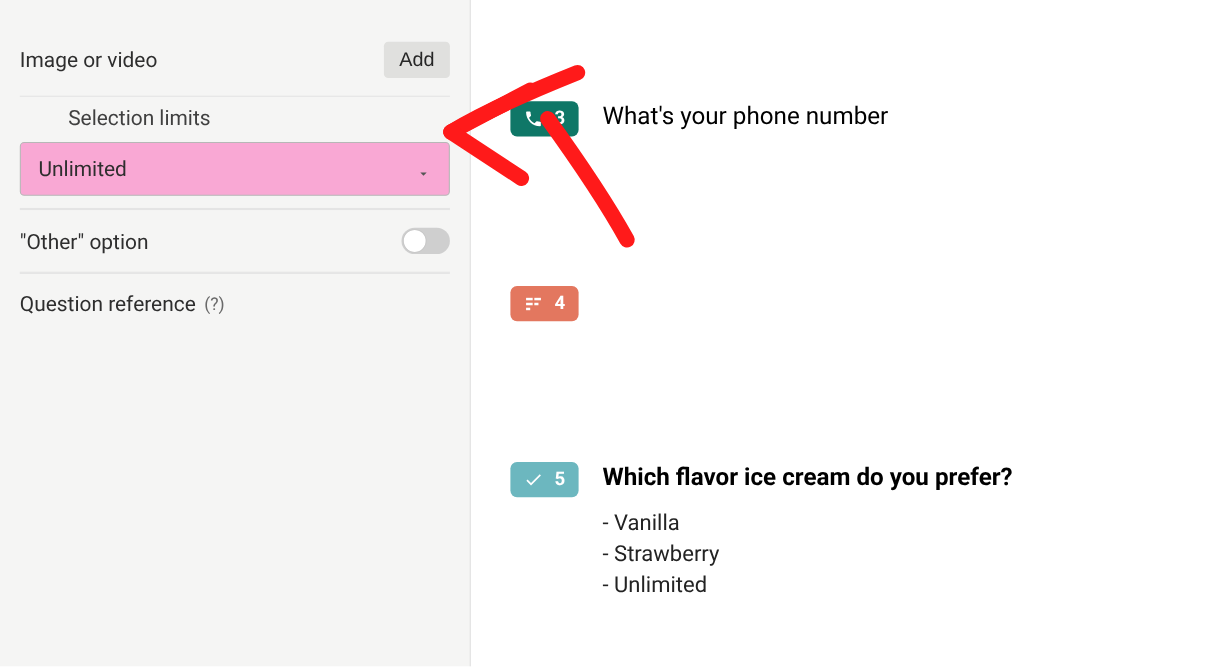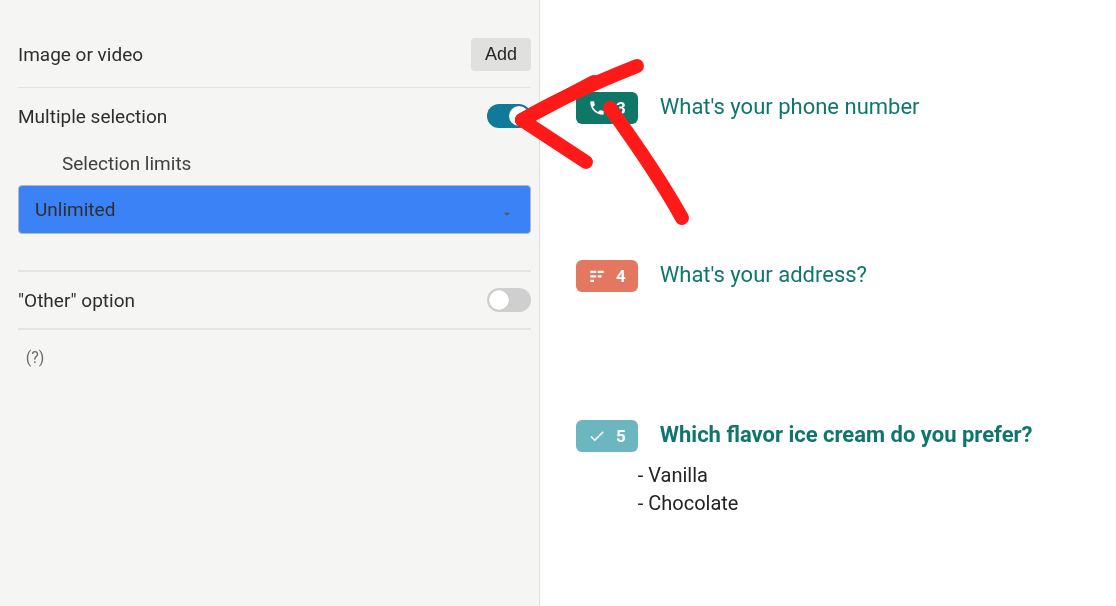--- a/index.html
+++ b/index.html
@@ -5,24 +5,24 @@
     * { margin:0; padding:0; box-sizing:border-box; }
     body {
       font-family: -apple-system, BlinkMacSystemFont, "Segoe UI", Roboto, Helvetica, Arial, sans-serif;
       background:#fff;
       width:1116px; height:606px;
       display:flex;
       overflow:hidden;
     }
     
     .sidebar {
-      width:540px; height:100%;
+      width:428px; height:100%;
       background:#f5f5f4;
       border-right:1px solid #e0e0e0;
-      padding:22px 8px 0 18px;
+      padding:22px 18px 0 18px;
       font-size:19px;
       color:#2e2e2e;
     }
     .row {
       display:flex; align-items:center; justify-content:space-between;
       padding:16px 0;
     }
     .divider { border-top:1px solid #e4e4e4; }
     .label { color:#2e2e2e; }
     .add-btn {
@@ -46,27 +46,27 @@
     }
     .toggle.on  { background:#0f7a9a; }
     .toggle.on .knob { right:2px; }
     .toggle.off { background:#cfcfcf; }
     .toggle.off .knob { left:2px; }
     
     .section-head { font-size:19px; color:#404040; margin-top:8px; margin-bottom:10px;margin-left:44px; }
     .select {
       width:100%;
       display:flex; align-items:center; justify-content:space-between;
-      background:#3b82f6;
+      background:#f9a8d4;
       border:1px solid #b7b7b7;
       border-radius:4px;
       padding:12px 16px;
       font-size:19px;
       cursor:pointer;
-      margin-bottom:36px;
+      margin-bottom:11px;
       gap:20px;
     }
     .chevron { width:14px; height:14px; display:inline-block; }
     .chevron svg { width:14px; height:14px; fill:#555; }
     .help-icon {
       display:inline-flex; align-items:center; justify-content:center;
       width:22px; height:22px;
       font-size:16px; color:#6a6a6a;
       margin-left:6px;
     }
@@ -82,21 +82,21 @@
     .qbadge {
       display:flex; align-items:center; gap:10px;
       color:#fff;
       border-radius:6px;
       padding:6px 12px;
       font-weight:700;
       font-size:17px;
     }
     .qicon { width:18px; height:18px; }
     .qicon svg { width:18px; height:18px; fill:#fff; }
-    .qtitle { font-size:22px; color:#0f766e; margin-left:22px; margin-top:2px; }
+    .qtitle { font-size:22px; color:#000000; margin-left:22px; margin-top:2px; }
     .opts { margin-top:16px; font-size:20px; color:#232323; }
     .opts .opt { margin:4px 0; }
 
     
     .annotation {
       position:absolute;
       left:-38px; top:48px;
       width:230px; height:190px;
       pointer-events:none;
     }
@@ -106,26 +106,20 @@
 </head>
 <body>
 
 <div class="sidebar">
   <div class="row">
     <span class="label">Image or video</span>
     <button class="add-btn">Add</button>
   </div>
   <div class="divider"></div>
 
-  <div class="row">
-    <span class="label">Multiple selection</span>
-    <span class="toggle on">
-        <span class="knob"></span>
-      </span>
-  </div>
 
   <div class="section-head">Selection limits</div>
   <div class="select">
     <span>Unlimited</span>
     <span class="chevron">
       <svg viewBox="0 0 24 24">
           <path d="M7 10l5 5 5-5z"></path>
         </svg>
     </span>
   </div>
@@ -138,20 +132,21 @@
     <span class="toggle off">
         <span class="knob"></span>
       </span>
   </div>
   <div class="divider"></div>
 
   <div class="divider"></div>
 
   <div class="row" style="padding-bottom:0;">
     <span style="display:flex;align-items:center;">
+      <span class="label">Question reference</span>
       <span class="help-icon">(?)</span>
     </span>
   </div>
 </div>
 
 <div class="content">
 
   <div class="annotation">
     <svg viewBox="0 0 230 190">
       <path d="M135 18 Q60 48 20 72"></path>
@@ -179,34 +174,34 @@
         <svg viewBox="0 0 24 24">
             <rect x="3" y="5" width="8" height="3"></rect>
             <rect x="13" y="5" width="8" height="3"></rect>
             <rect x="3" y="11" width="8" height="3"></rect>
             <rect x="13" y="11" width="5" height="3"></rect>
             <rect x="3" y="17" width="5" height="3"></rect>
           </svg>
       </span>
       <span>4</span>
     </div>
-    <div class="qtitle">What's your address?</div>
   </div>
 
   <div class="qitem" style="margin-bottom:0;">
     <div class="qbadge" style="background:#6cb7bf;">
       <span class="qicon">
         <svg viewBox="0 0 24 24">
             <path d="M9 16.2 4.8 12l-1.4 1.4L9 19 21 7l-1.4-1.4z"></path>
           </svg>
       </span>
       <span>5</span>
     </div>
     <div>
       <div class="qtitle" style="margin-left:22px;font-weight:bold;">Which flavor ice cream do you prefer?</div>
-      <div class="opts" style="">
+      <div class="opts" style="margin-left:22px;">
         <div class="opt">- Vanilla</div>
-        <div class="opt">- Chocolate</div>
+        <div class="opt">- Strawberry</div>
+        <div class="opt">- Unlimited</div>
       </div>
     </div>
   </div>
 
 </div>
 
 </body></html>

